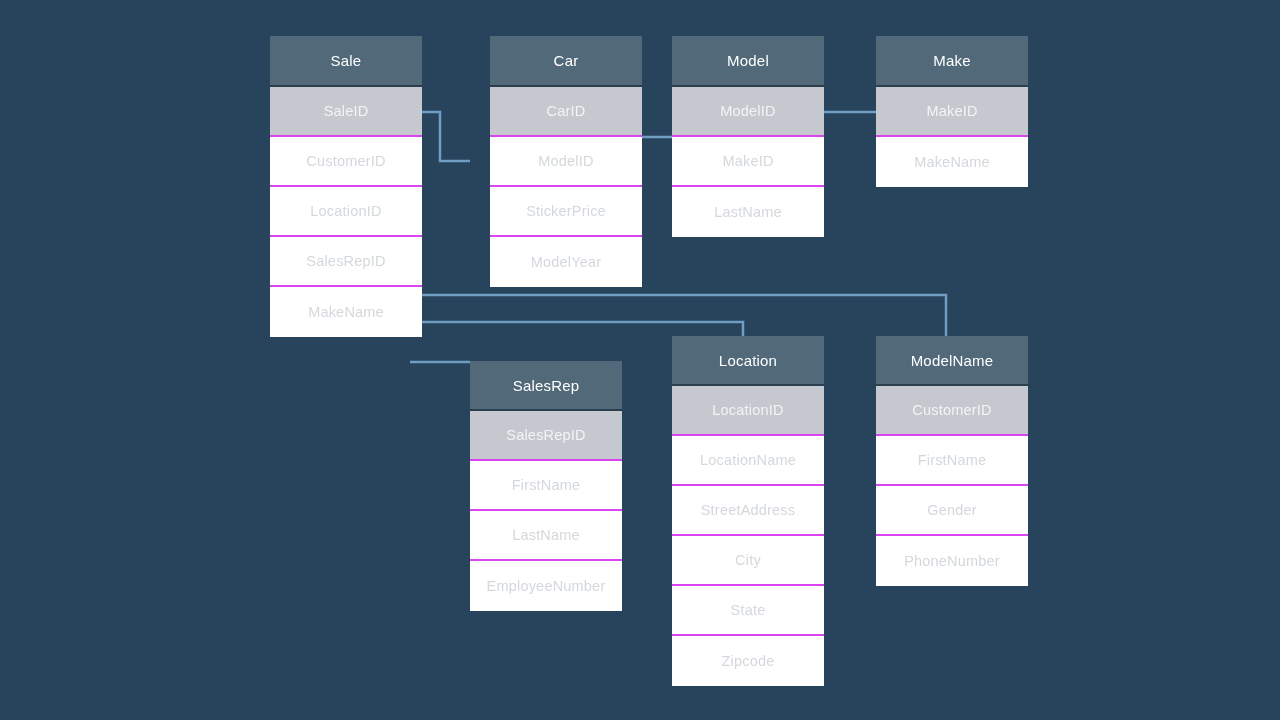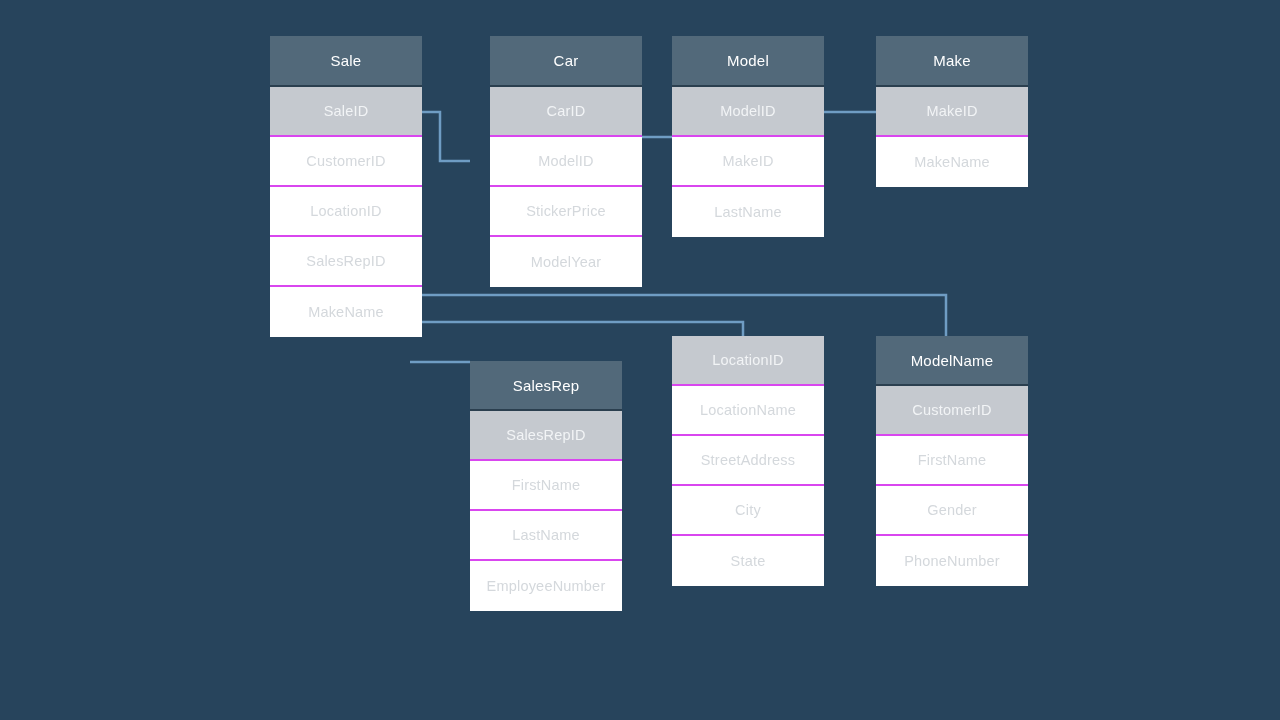--- a/index.html
+++ b/index.html
@@ -112,25 +112,27 @@
 
   <div class="entity" id="ent-salesrep">
     <div class="entity-header">SalesRep</div>
     <div class="field pk">SalesRepID</div>
     <div class="field">FirstName</div>
     <div class="field">LastName</div>
     <div class="field">EmployeeNumber</div>
   </div>
 
   <div class="entity" id="ent-location">
+    <div class="entity-header">Location</div>
     <div class="field pk">LocationID</div>
     <div class="field">LocationName</div>
     <div class="field">StreetAddress</div>
     <div class="field">City</div>
     <div class="field">State</div>
+    <div class="field">Zipcode</div>
   </div>
 
   <div class="entity" id="ent-customer">
     <div class="entity-header">ModelName</div>
     <div class="field pk">CustomerID</div>
     <div class="field">FirstName</div>
     <div class="field">Gender</div>
     <div class="field">PhoneNumber</div>
   </div>
 

